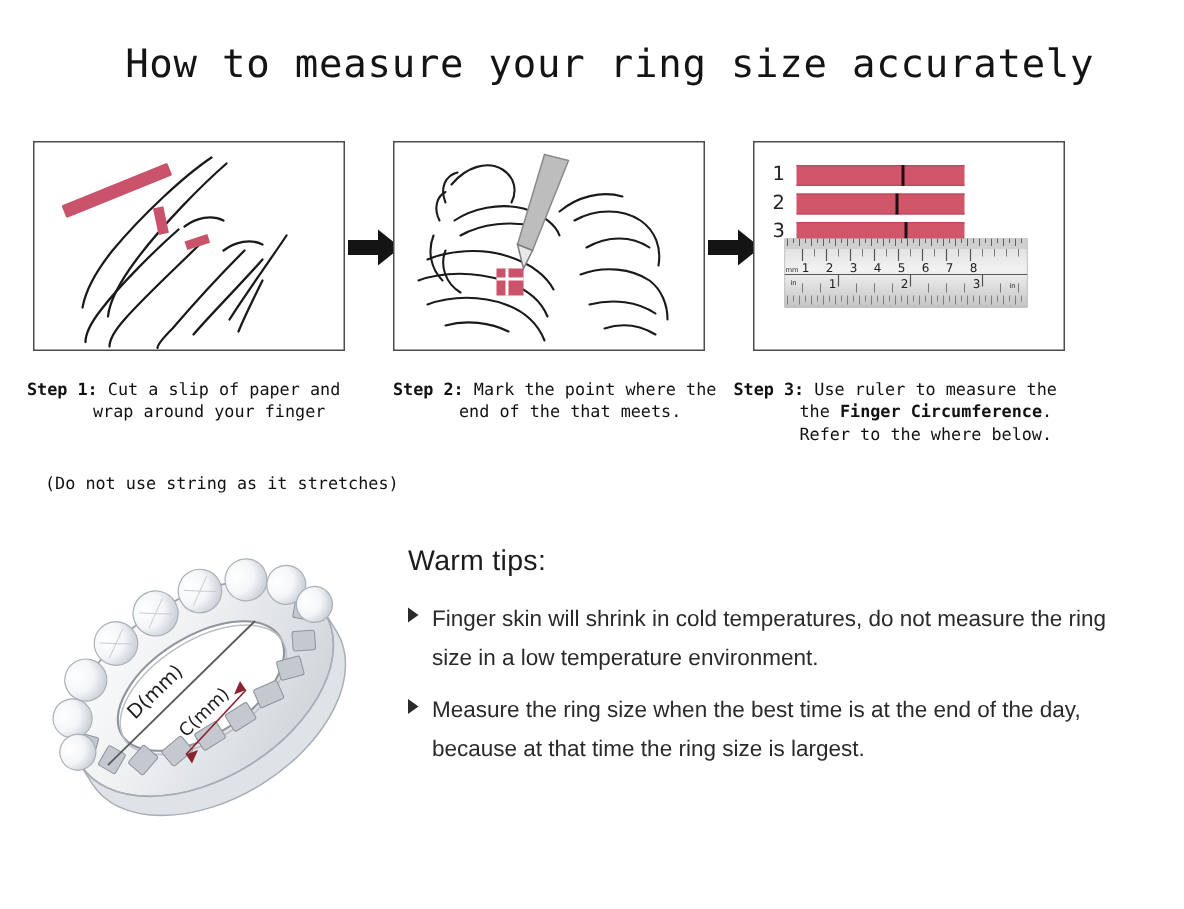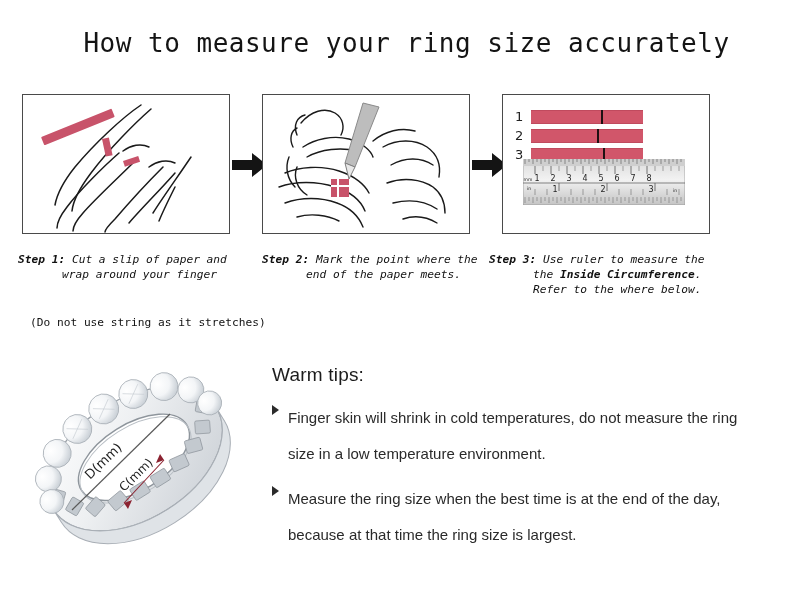--- a/index.html
+++ b/index.html
@@ -41,21 +41,20 @@
   .arrow svg{display:block;}
 
   
   .caption{
     position:absolute;
     font-family:"DejaVu Sans Mono", monospace;
     font-size:11.2px;
     line-height:15px;
     color:#111;
     width:240px;
-    font-style:italic;
   }
   #cap1{left:18px;top:252px;}
   #cap2{left:262px;top:252px;}
   #cap3{left:489px;top:252px;}
   .caption b{font-weight:bold;}
   .cap-l2,.cap-l3{display:block;padding-left:44px;}
 
   .note{
     position:absolute;
     font-family:"DejaVu Sans Mono", monospace;
@@ -99,21 +98,21 @@
   }
   .tip-bullet{
     flex:0 0 auto;margin-right:9px;margin-top:5px;
     width:0;height:0;
     border-left:7px solid #2b2b2b;
     border-top:5px solid transparent;
     border-bottom:5px solid transparent;
   }
   .tip-text{
     font-family:"Liberation Sans", sans-serif;
-    font-size:15px;line-height:36px;color:#2a2a2a;
+    font-size:15px;line-height:26px;color:#2a2a2a;
     max-width:470px;
   }
 </style>
 </head>
 <body>
 
 <div class="page">
 
   <div class="title">How to measure your ring size accurately</div>
 
@@ -285,27 +284,27 @@
 
   <div class="caption" id="cap1">
     <b>Step 1:</b>
     <span>Cut a slip of paper and</span>
     <span class="cap-l2">wrap around your finger</span>
   </div>
 
   <div class="caption" id="cap2">
     <b>Step 2:</b>
     <span>Mark the point where the</span>
-    <span class="cap-l2">end of the paper meets.</span>
+    <span class="cap-l2">end of the that meets.</span>
   </div>
 
   <div class="caption" id="cap3">
     <b>Step 3:</b>
     <span>Use ruler to measure the</span>
-    <span class="cap-l2">the <b>Inside Circumference</b>.</span>
+    <span class="cap-l2">the <b>Finger Circumference</b>.</span>
     <span class="cap-l3">Refer to the where below.</span>
   </div>
 
   <div class="note" id="note1">(Do not use string as it stretches)</div>
 
   <div class="ring-area">
     <svg width="215" height="215" viewBox="0 0 215 215">
       <defs>
         <linearGradient id="band" x1="0" y1="0" x2="1" y2="1">
           <stop offset="0%" stop-color="#ffffff"></stop>

